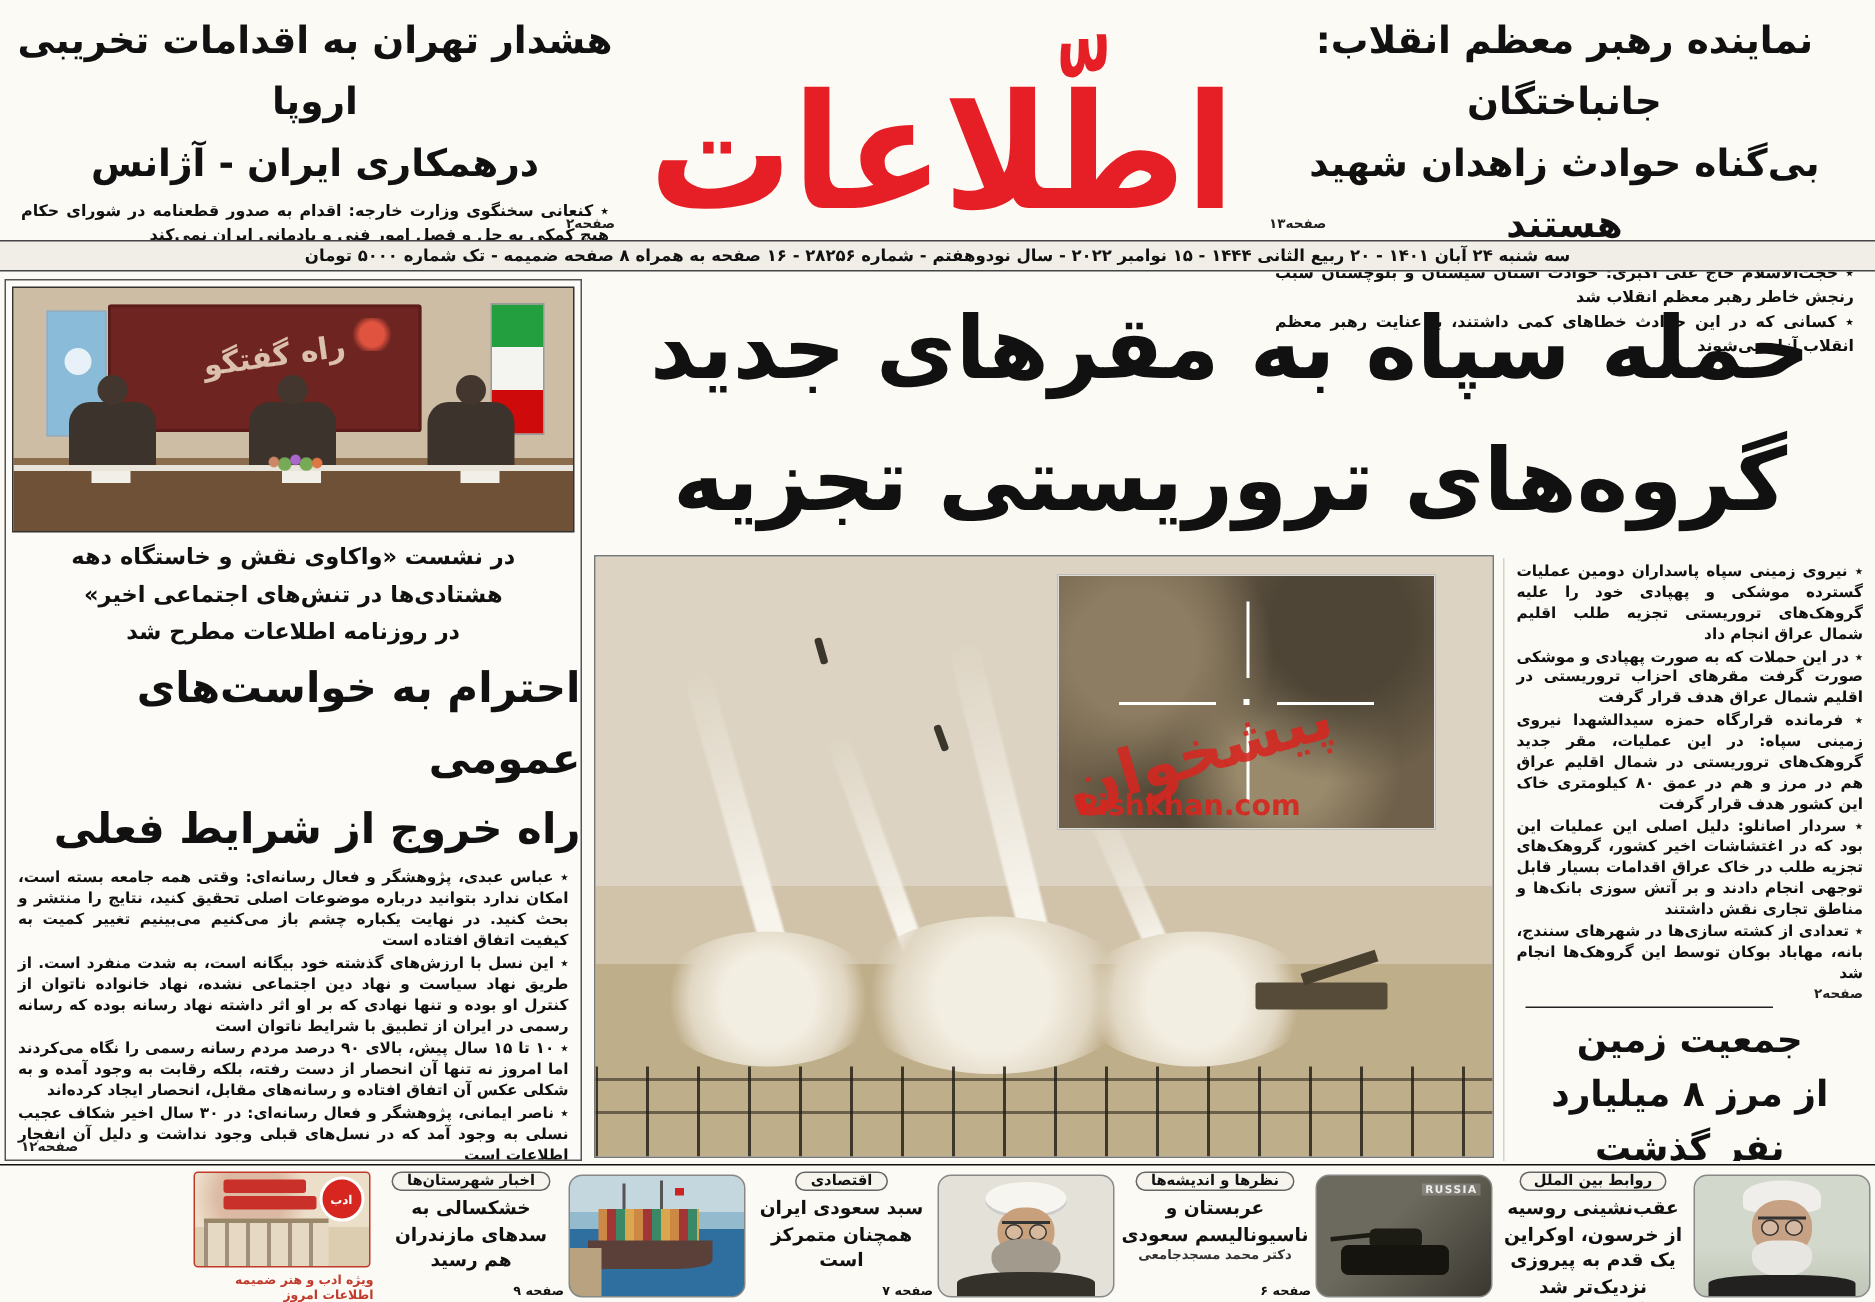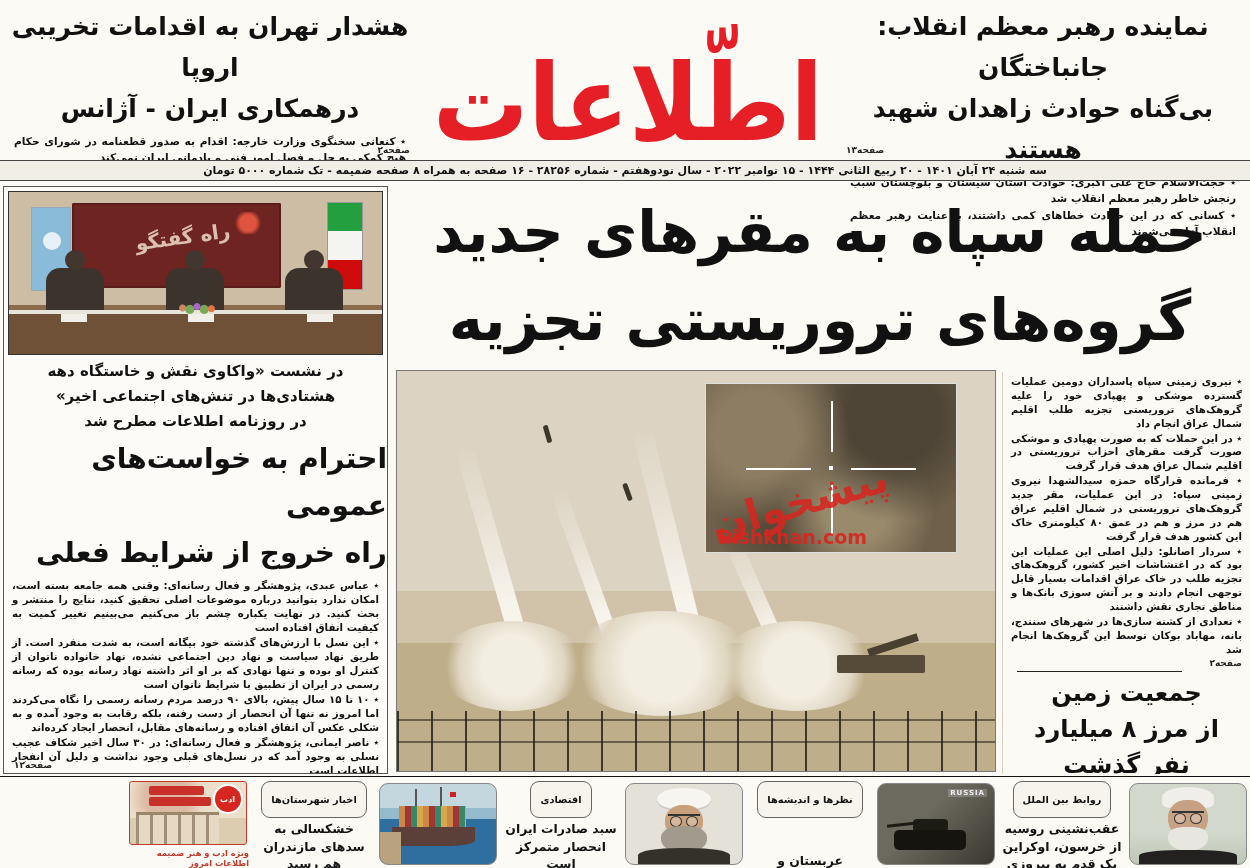--- a/index.html
+++ b/index.html
@@ -108,28 +108,28 @@
   .right-col { position:absolute; left:1002px; right:2px; top:372px; height:402px;
                border-left:1px solid #d8d2c3; padding:2px 6px 0 8px; overflow:hidden; }
   .right-col .bul { font-size:10.2px; line-height:1.36; }
   .rc-divider { border-top:1.5px solid #222; margin:3px 60px 3px 6px; }
   .pop-head { font-size:24px; font-weight:900; text-align:center; line-height:36px; }
 
   
   .bottom-strip { position:absolute; top:776px; left:0; right:0; height:92px; border-top:1.5px solid #111;
                   display:flex; gap:3px; padding:4px 3px 0; align-items:stretch; }
   .b-text { display:flex; flex-direction:column; align-items:center; text-align:center; }
-  .b-label { display:inline-block; border:1px solid #666; border-radius:9px; padding:12px 9px;
+  .b-label { display:inline-block; border:1px solid #666; border-radius:9px; padding:0 9px;
              font-size:9.8px; font-weight:bold; background:#f6f4ed; margin-bottom:2px; white-space:nowrap; }
   .b-title { font-size:12.4px; font-weight:900; line-height:1.42; }
   .b-author { font-size:8.8px; font-weight:bold; color:#333; margin-top:1px; }
   .b-page { font-size:8.5px; font-weight:bold; margin-top:auto; align-self:flex-start; padding-bottom:2px; }
   .b-photo { width:118px; height:82px; margin-top:2px; border:1px solid #888; border-radius:9px;
              position:relative; overflow:hidden; flex-shrink:0; }
-  .w-prov { width:124px; } .w-econ { width:122px; } .w-op { width:128px;gap:32px; } .w-intl { width:128px; } .w-mahak { width:122px; }
+  .w-prov { width:124px; } .w-econ { width:122px; } .w-op { width:128px; } .w-intl { width:128px; } .w-mahak { width:122px; }
 
   .mahak-motto { font-size:6.3px; color:#444; line-height:1.5; }
   .mahak-logo { font-size:33px; font-weight:900; line-height:1.05; transform:scaleY(1.05); }
 
   
   .ship-photo { background:linear-gradient(180deg,#c4d6de 0 30%, #93bacd 30% 44%, #2f6fa0 44% 100%); }
   .ship-containers { position:absolute; left:16%; top:28%; width:58%; height:28%;
       background:repeating-linear-gradient(90deg,#cc8844 0 6px,#a23636 6px 12px,#3a8866 12px 18px,#d9a84e 18px 24px); }
   .ship-hull { position:absolute; left:10%; top:54%; width:72%; height:24%; background:#5b403a; border-radius:0 0 30% 8%; }
   .ship-crane { position:absolute; top:6%; left:30%; width:2px; height:30%; background:#555; }
@@ -331,21 +331,21 @@
     <div class="b-photo cleric-photo">
       <div class="turban"></div>
       <div class="face"></div>
       <div class="glasses"></div>
       <div class="beard-grey"></div>
       <div class="body-dark"></div>
     </div>
 
     <div class="b-text w-econ">
       <div class="b-label">اقتصادی</div>
-      <div class="b-title">سبد صادرات ایران انحصار متمرکز است</div>
+      <div class="b-title">سبد سعودی ایران همچنان متمرکز است</div>
       <div class="b-page">صفحه ۷</div>
     </div>
 
     <div class="b-photo ship-photo">
       <div class="ship-crane"></div>
       <div class="ship-crane2"></div>
       <div class="ship-flag"></div>
       <div class="ship-containers"></div>
       <div class="ship-hull"></div>
       <div class="dock"></div>

